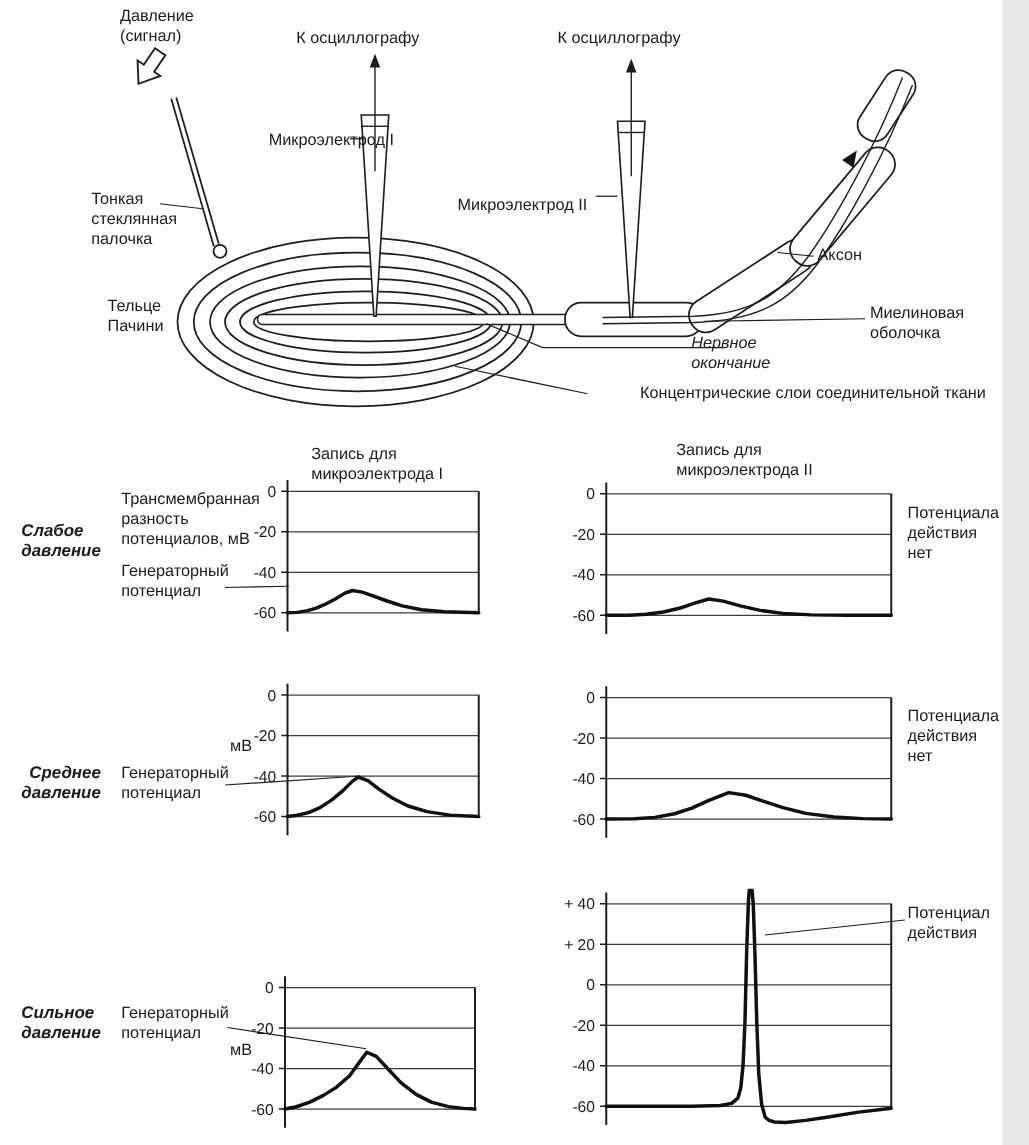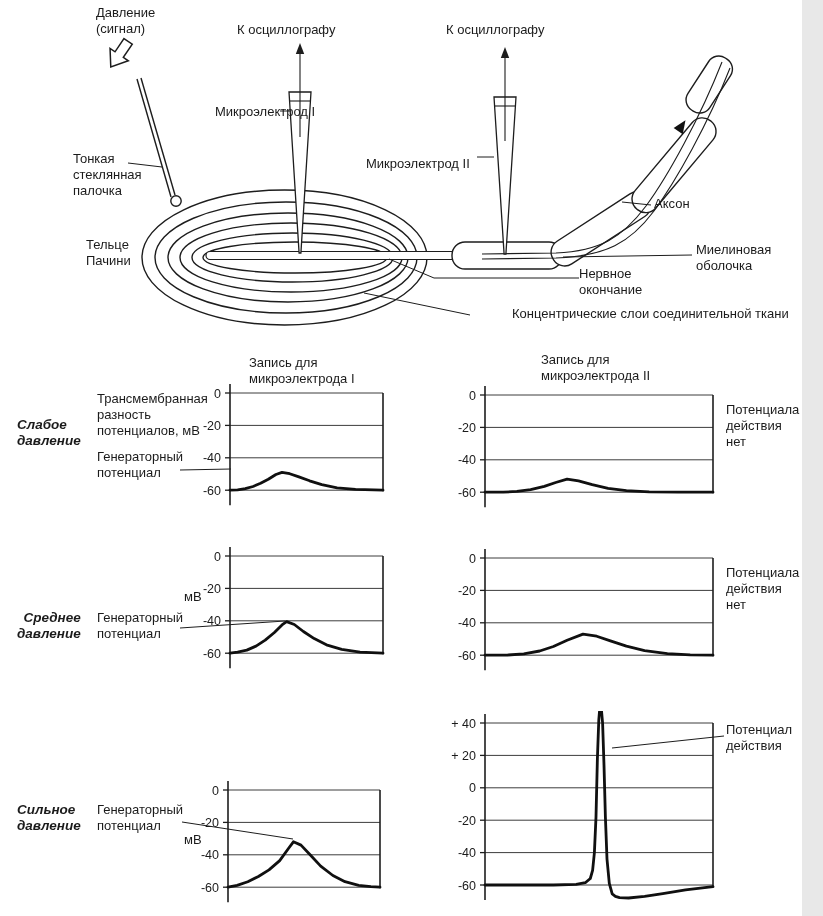--- a/index.html
+++ b/index.html
@@ -105,21 +105,21 @@
   <div class="label" style="left:171px;top:104px;margin-left:44px;">Микроэлектрод I</div>
   <div class="label" style="left:366px;top:156px;">Микроэлектрод II</div>
   <div class="label" style="left:73px;top:151px;">Тонкая
 стеклянная
 палочка</div>
   <div class="label" style="left:86px;top:237px;">Тельце
 Пачини</div>
   <div class="label" style="left:654px;top:196px;">Аксон</div>
   <div class="label" style="left:696px;top:242px;">Миелиновая
 оболочка</div>
-  <div class="label" style="left:579px;top:266px;">Нервное
+  <div class="label" style="left:553px;top:266px;font-style:italic;">Нервное
 окончание</div>
   <div class="label" style="left:472px;top:306px;margin-left:40px;">Концентрические слои соединительной ткани</div>
 
   <div class="label italic" style="left:249px;top:355px;">Запись для
 микроэлектрода I</div>
   <div class="label italic" style="left:541px;top:352px;">Запись для
 микроэлектрода II</div>
   <div class="label" style="left:97px;top:391px;">Трансмембранная
 разность
 потенциалов, мВ</div>

